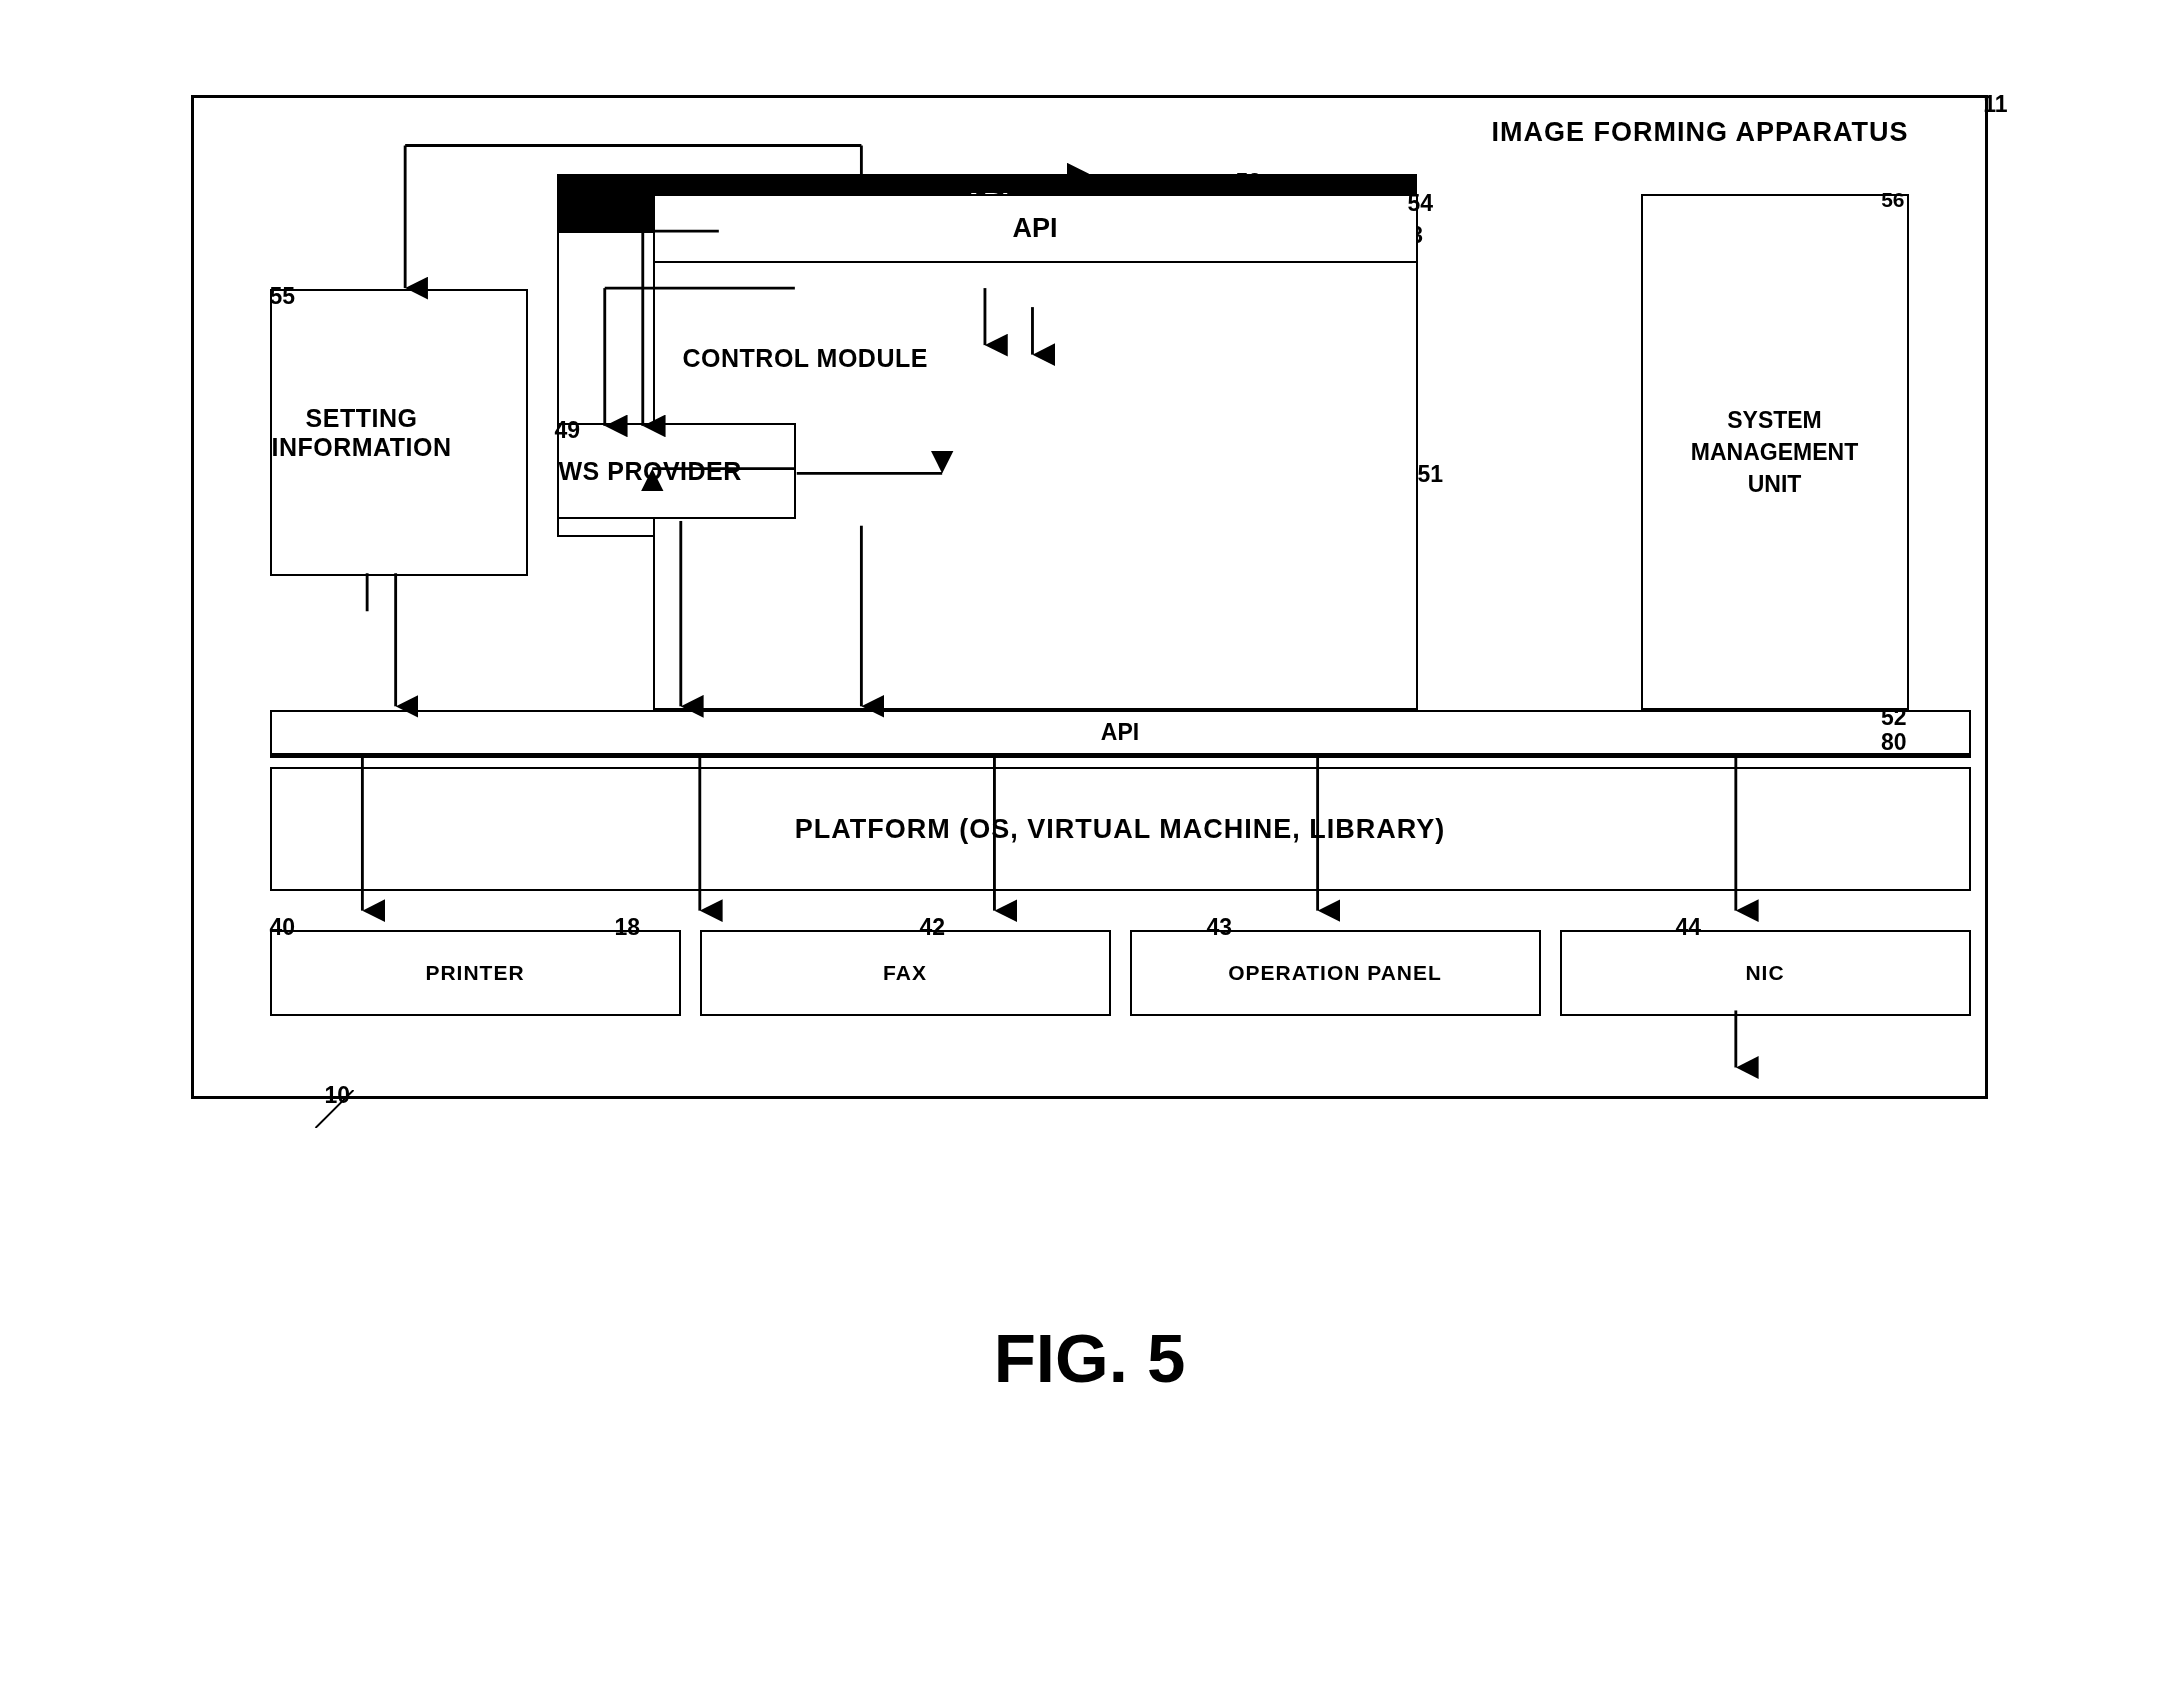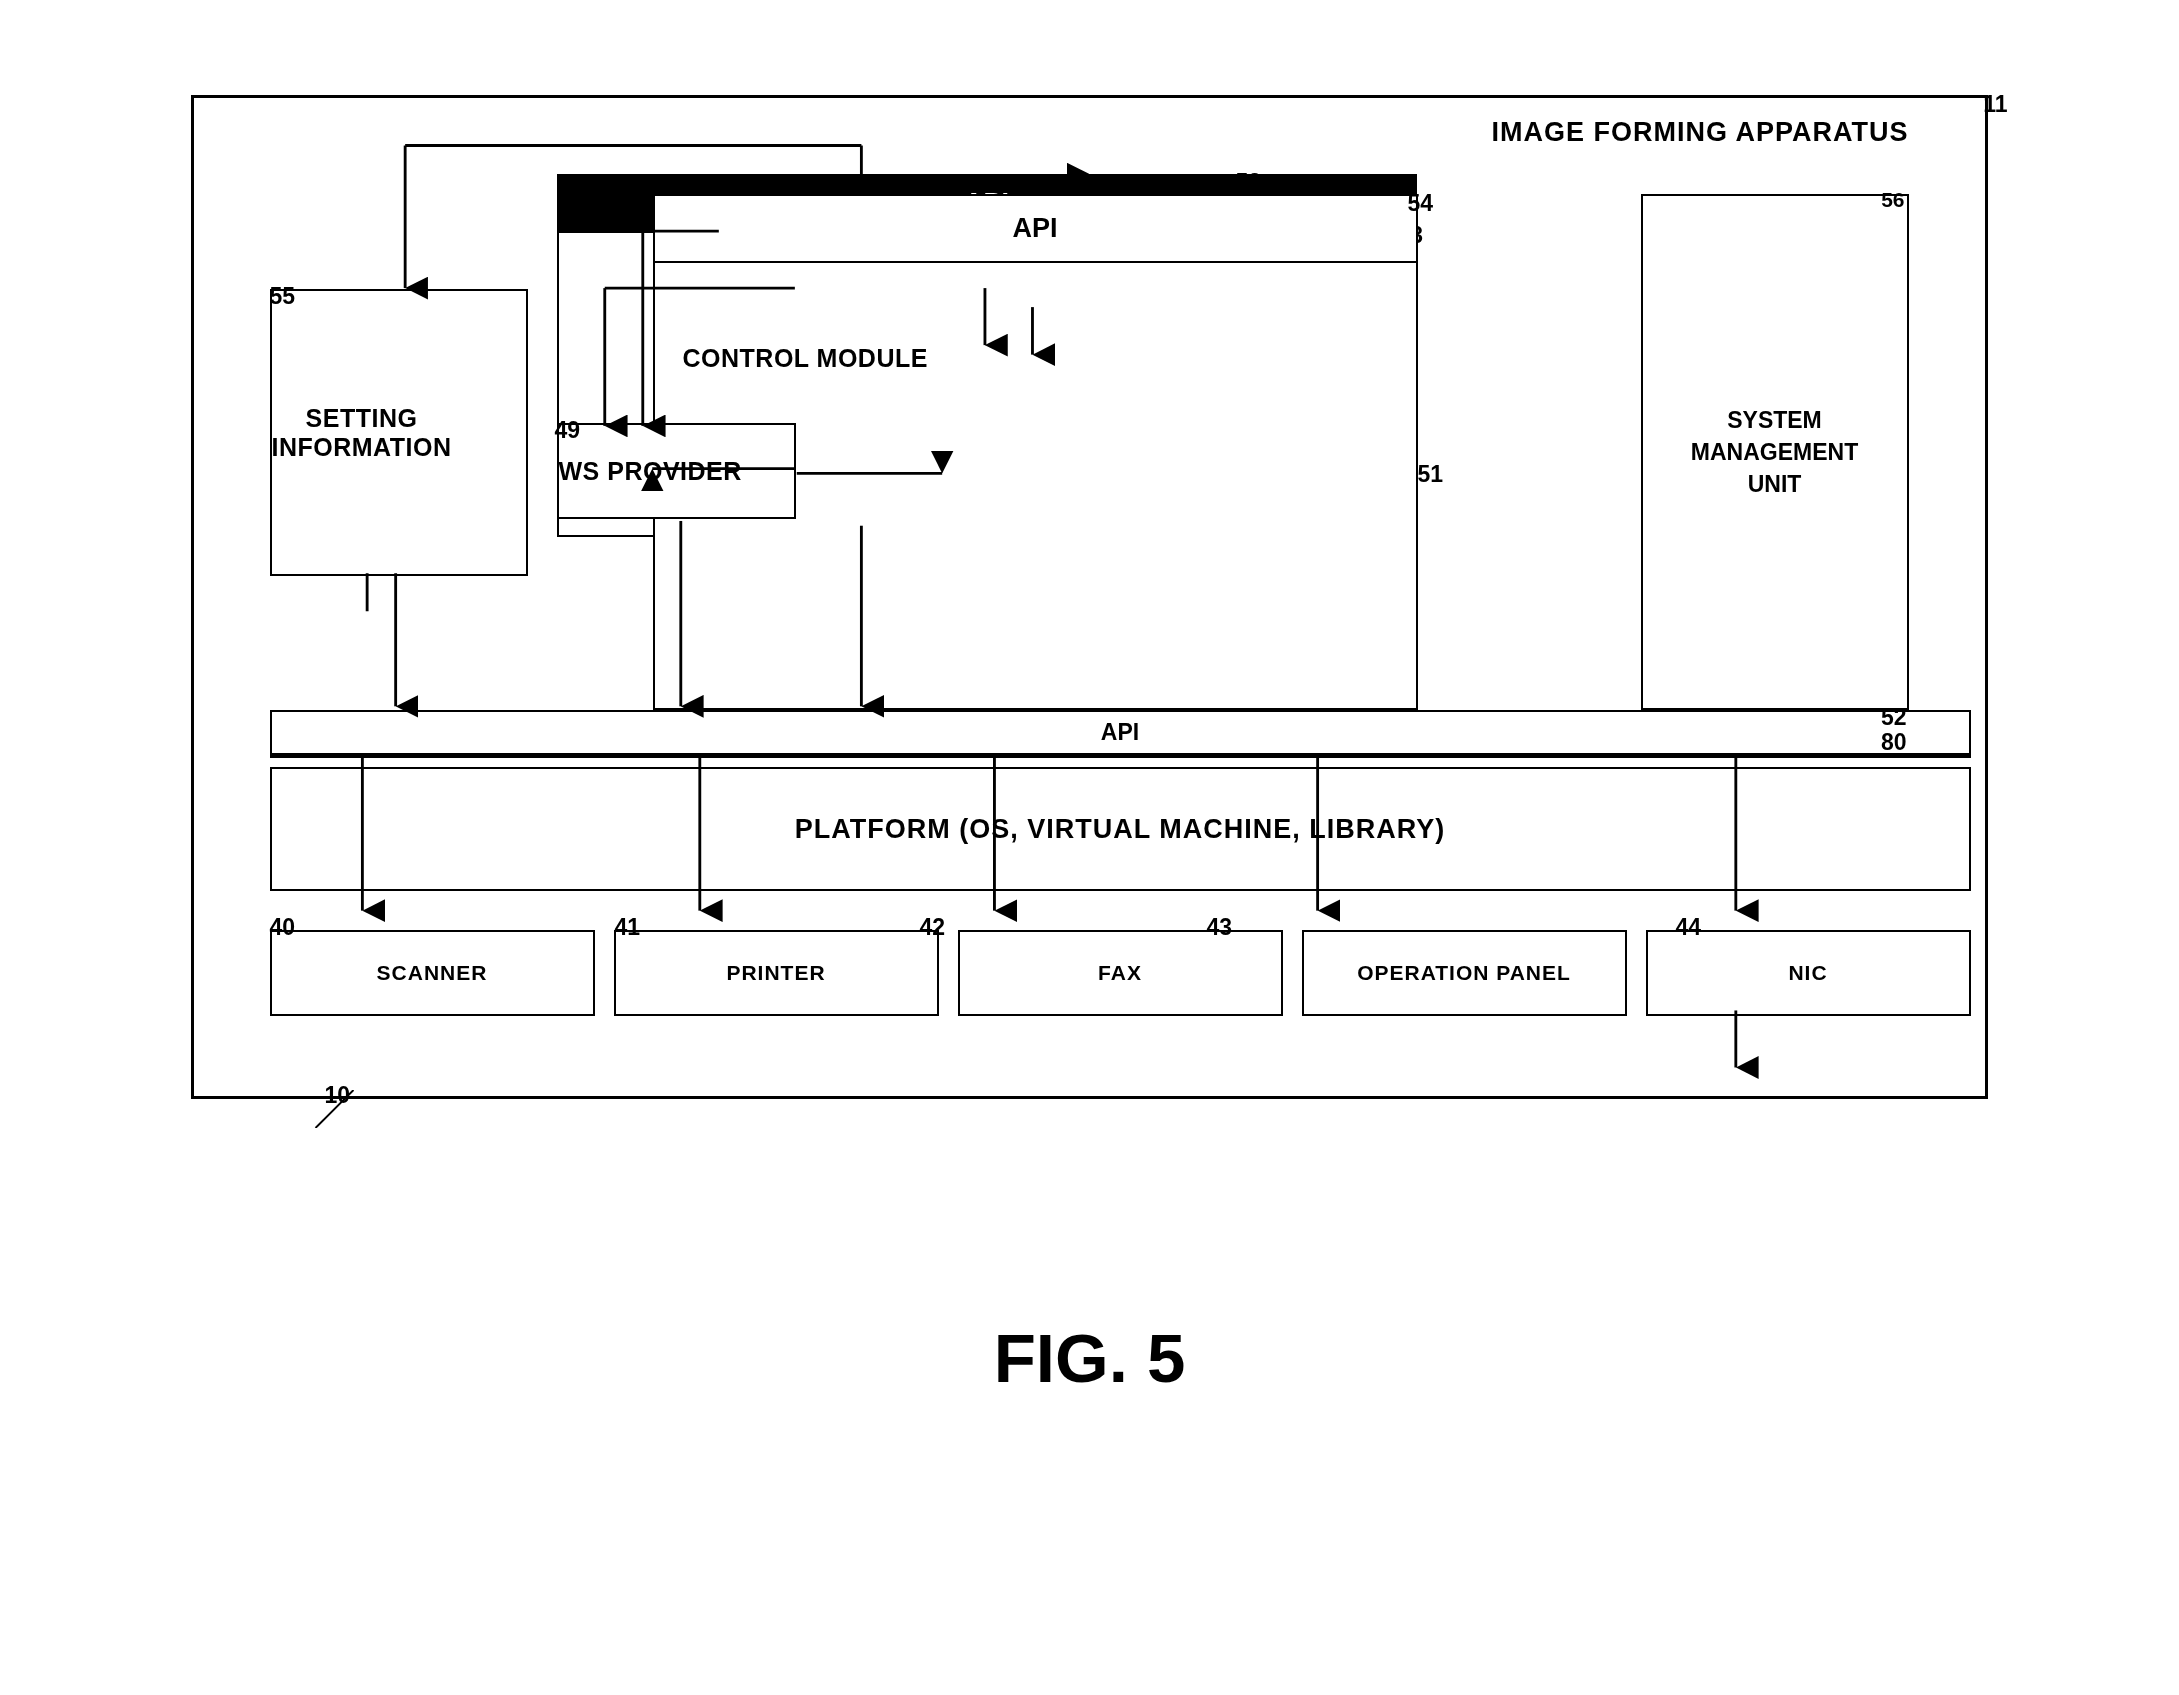--- a/index.html
+++ b/index.html
@@ -346,38 +346,35 @@
 
       <div class="ref" style="top:606px; right:78px;">52</div>
       <div class="ref" style="top:631px; right:78px;">80</div>
 
       <div class="platform-box">
         <span class="platform-label">PLATFORM (OS, VIRTUAL MACHINE, LIBRARY)</span>
       </div>
 
       <div class="hardware-row">
         <div class="hw-box">
-          <span class="hw-label">SCANNER</span>
-        </div>
-        <div class="hw-box">
           <span class="hw-label">PRINTER</span>
         </div>
         <div class="hw-box">
           <span class="hw-label">FAX</span>
         </div>
         <div class="hw-box">
           <span class="hw-label">OPERATION PANEL</span>
         </div>
         <div class="hw-box">
           <span class="hw-label">NIC</span>
         </div>
       </div>
 
       <div class="ref" style="top:816px; left:76px;">40</div>
-      <div class="ref" style="top:816px; left:421px;">41</div>
+      <div class="ref" style="top:816px; left:421px;">18</div>
       <div class="ref" style="top:816px; left:726px;">42</div>
       <div class="ref" style="top:816px; left:1013px;">43</div>
       <div class="ref" style="top:816px; left:1482px;">44</div>
 
       <svg class="arrows-svg" viewBox="0 0 1880 1050" xmlns="http://www.w3.org/2000/svg">
         <defs>
           <marker id="arrowhead" markerWidth="10" markerHeight="7" refX="10" refY="3.5" orient="auto">
             <polygon points="0 0, 10 3.5, 0 7" fill="#000"></polygon>
           </marker>
           <marker id="arrowhead-up" markerWidth="10" markerHeight="7" refX="0" refY="3.5" orient="auto">

